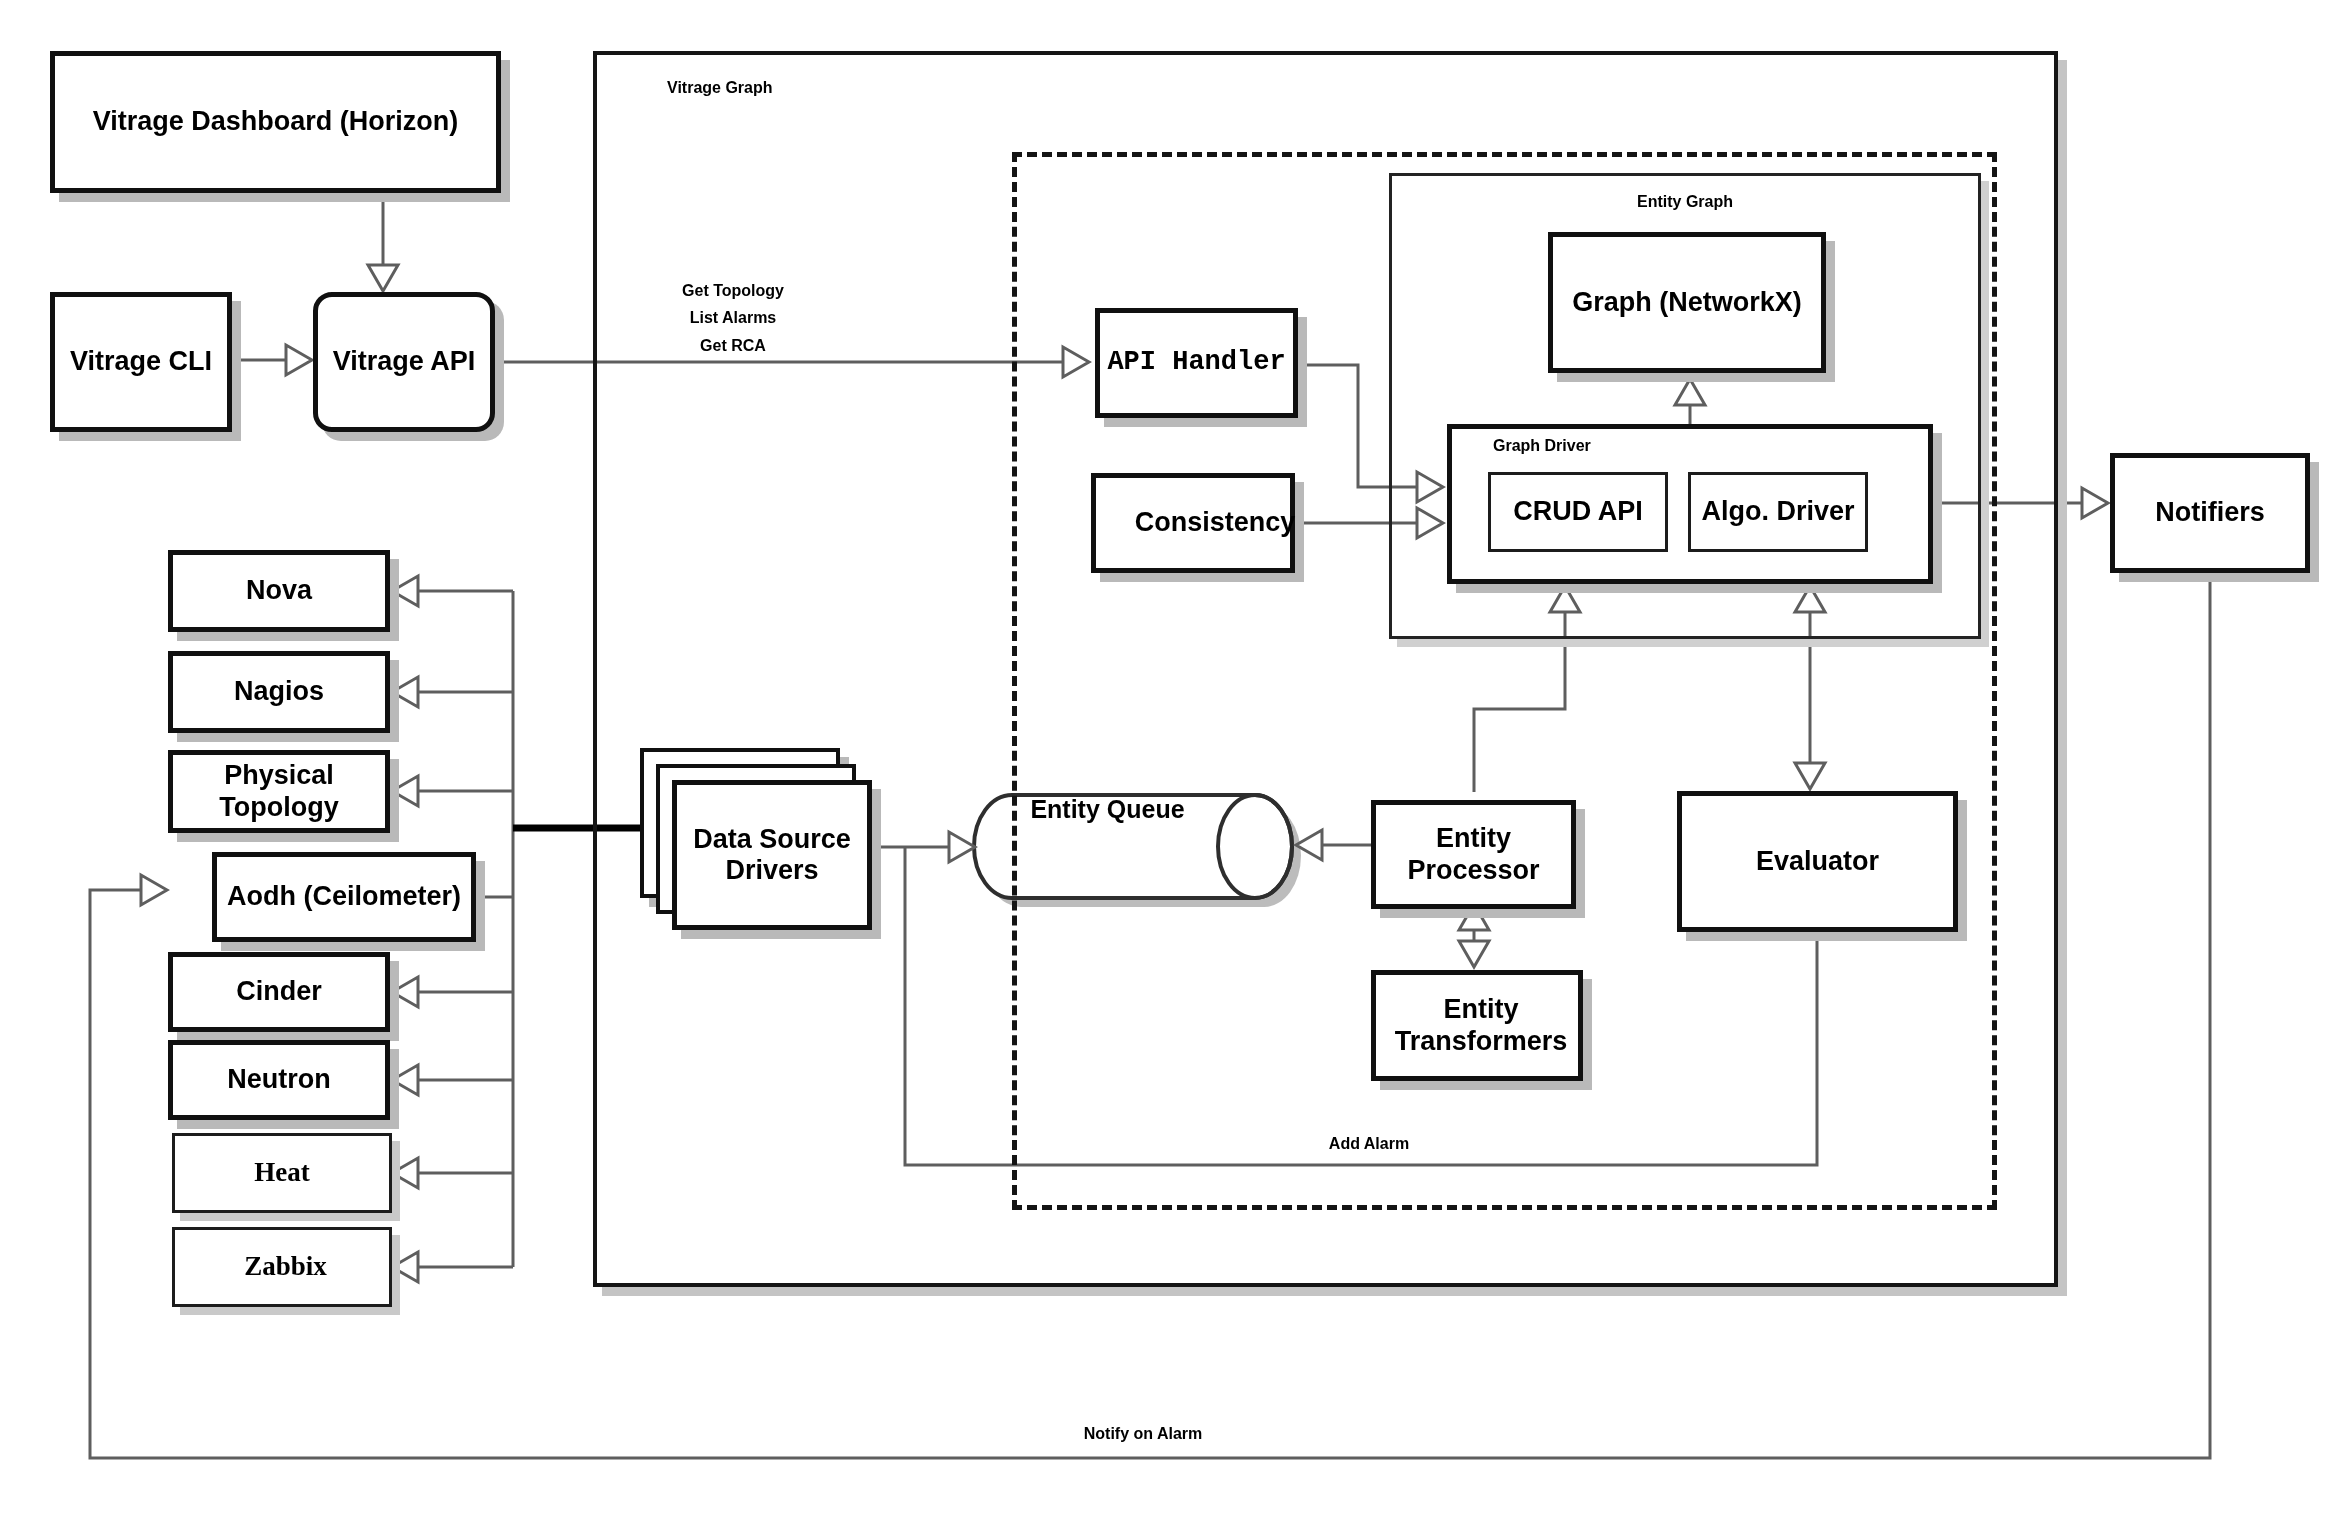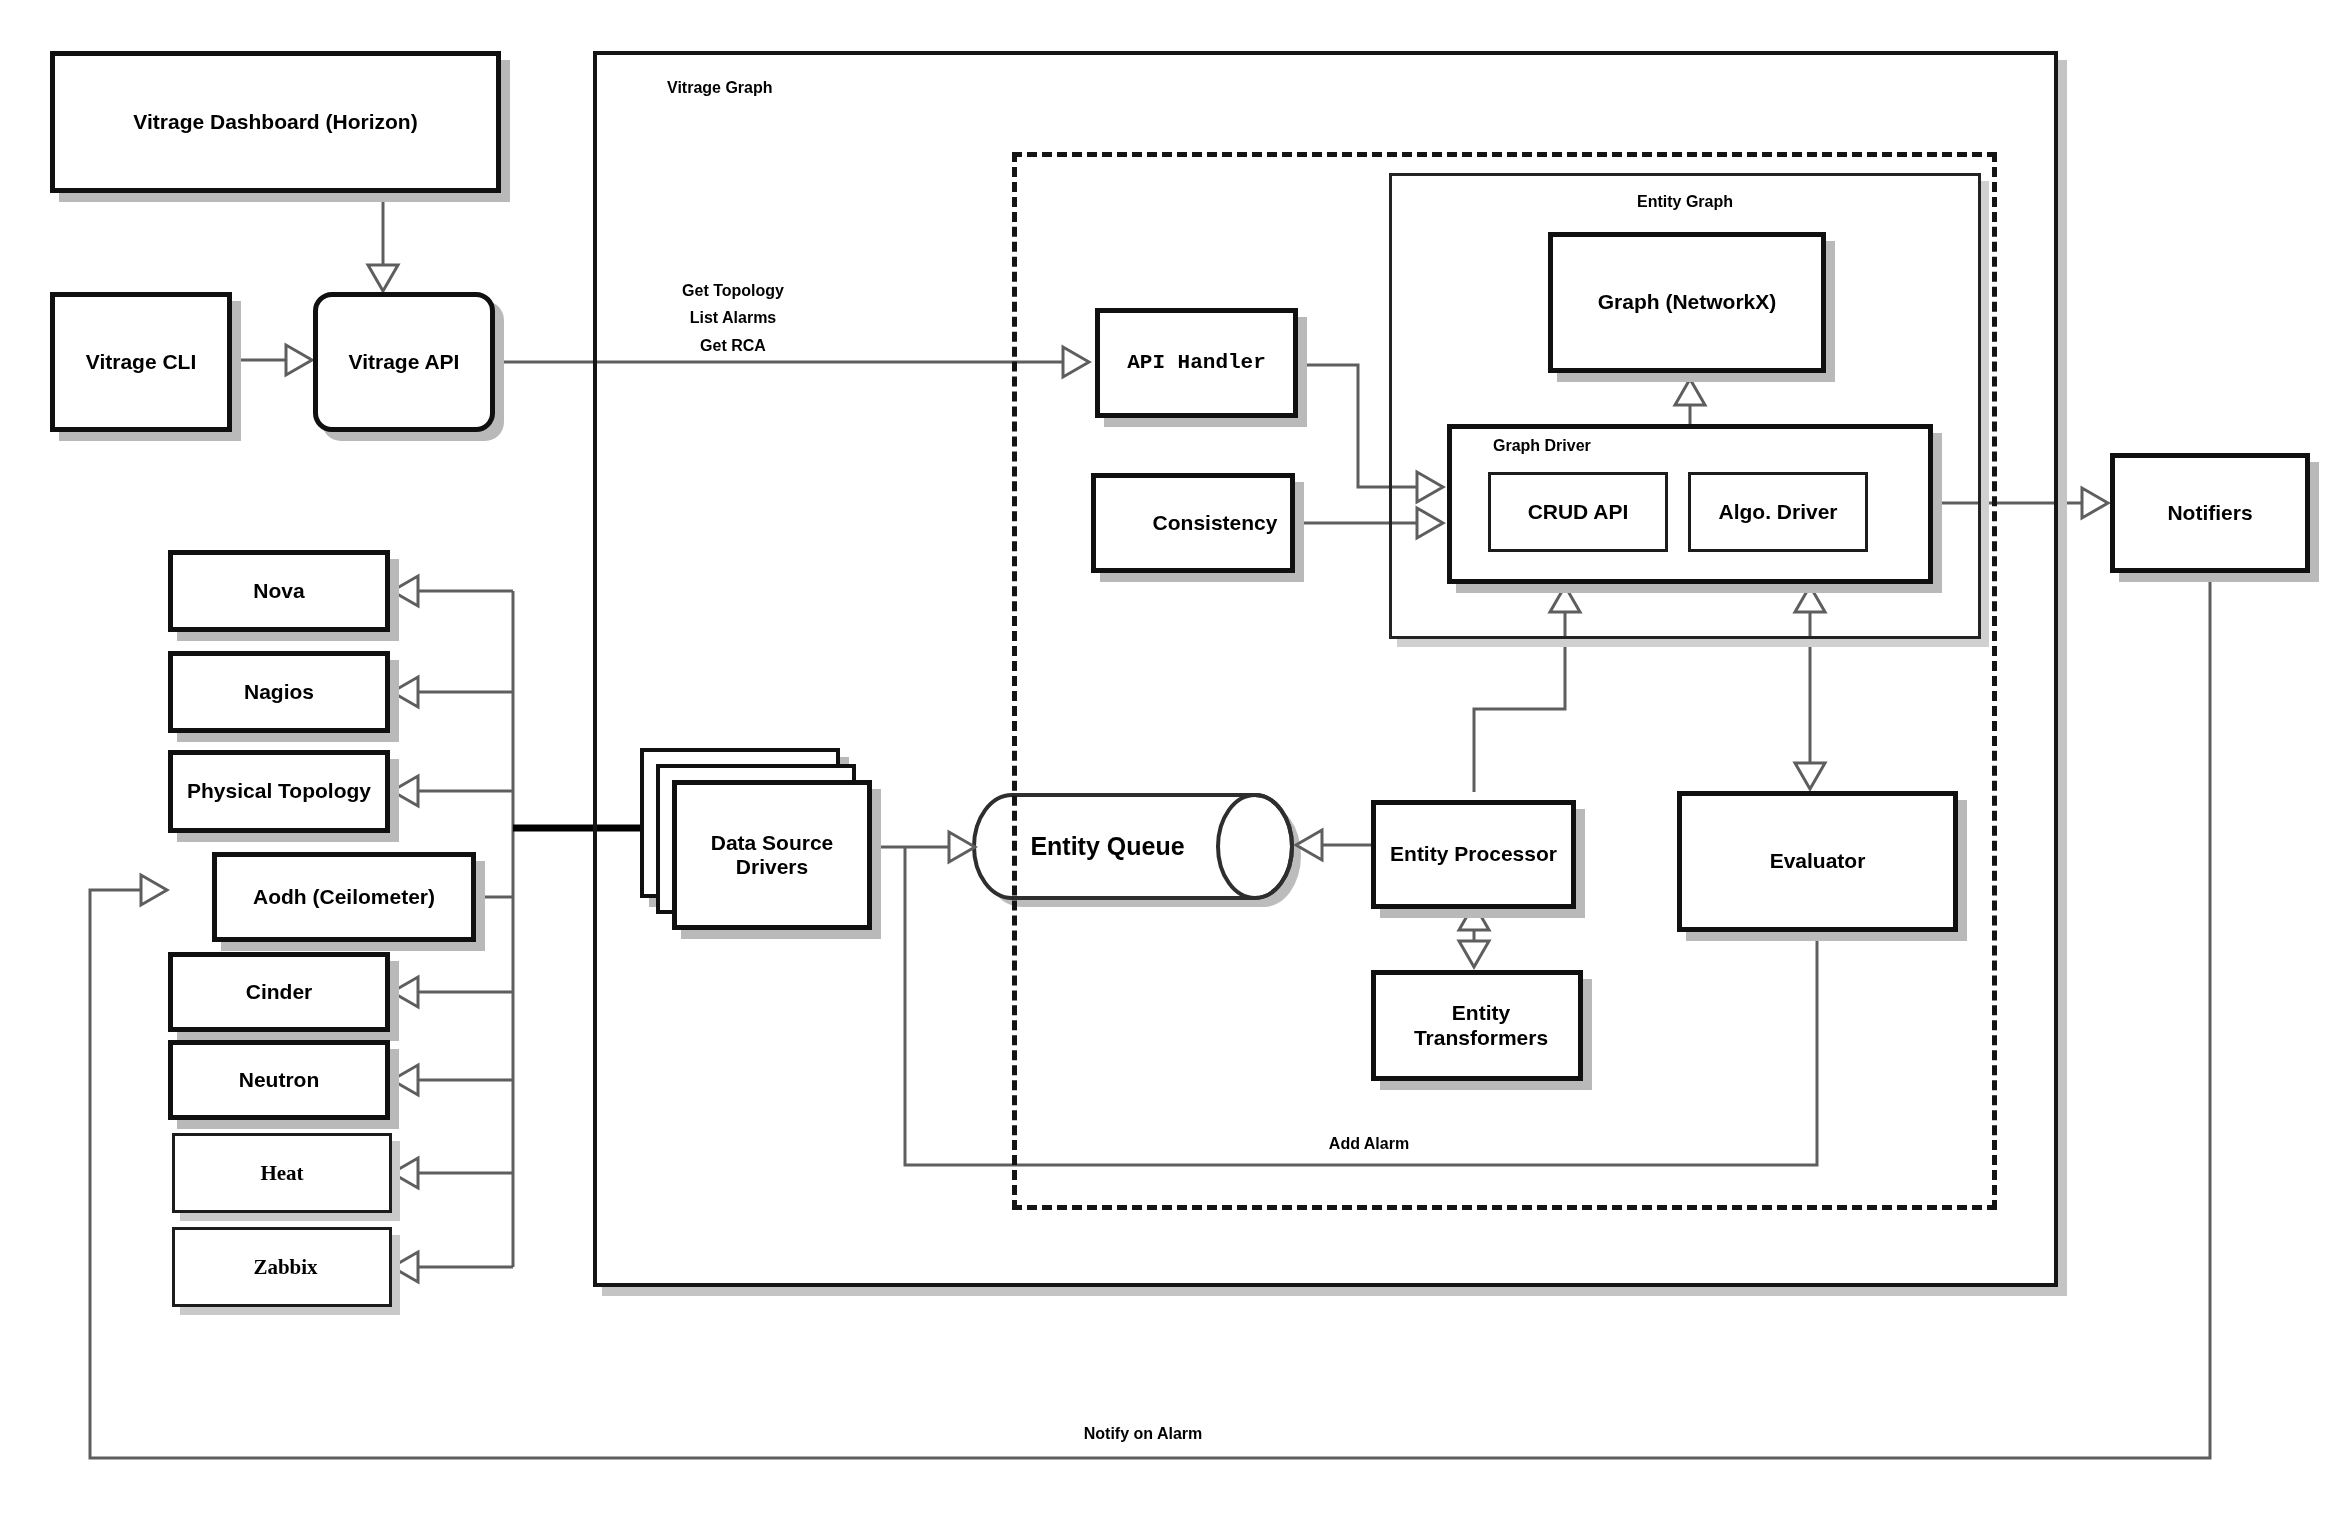--- a/index.html
+++ b/index.html
@@ -5,32 +5,32 @@
   :root{
     --bg:#ffffff; --fill:#ffffff; --border:#101010; --line:#5e5e5e;
     --shadow:#b9b9b9; --shadow2:#c9c9c9; --text:#000000;
   }
   html,body{margin:0;padding:0;background:var(--bg);}
   #canvas{position:relative;width:2346px;height:1520px;background:var(--bg);
     font-family:"Liberation Sans","DejaVu Sans",sans-serif;color:var(--text);overflow:hidden;}
   #wires{position:absolute;left:0;top:0;z-index:1;}
   .node{position:absolute;z-index:2;background:var(--fill);border:5px solid var(--border);
     box-shadow:9px 9px 0 var(--shadow);display:flex;align-items:center;justify-content:center;
-    text-align:center;font-weight:bold;font-size:21px;line-height:1.15;box-sizing:border-box;}
+    text-align:center;font-weight:bold;font-size:27px;line-height:1.15;box-sizing:border-box;}
   .thin{border-width:3px;border-color:#1c1c1c;box-shadow:8px 8px 0 var(--shadow2);}
   .noshadow{box-shadow:none;}
   .serif{font-family:"Liberation Serif","DejaVu Serif",serif;}
   .container{position:absolute;z-index:2;background:transparent;border:4px solid #151515;
     box-shadow:9px 9px 0 #c4c4c4;box-sizing:border-box;}
   .container.innerbox{border-width:3px;border-color:#232323;box-shadow:8px 8px 0 #d0d0d0;}
   .dashedbox{position:absolute;z-index:2;background:transparent;border:5px dashed #141414;box-sizing:border-box;}
   .lbl{position:absolute;z-index:3;font-weight:bold;font-size:16px;line-height:1.2;white-space:nowrap;}
   .lbl.center{text-align:center;}
   .sheet{position:absolute;z-index:2;background:var(--fill);border:4px solid var(--border);box-sizing:border-box;}
-  .qlabel{position:absolute;z-index:3;display:flex;align-items:center;justify-content:center;
+  .qlabel{position:absolute;z-index:3;display:flex;align-items:flex-start;justify-content:center;
     font-weight:bold;font-size:25px;}
 </style>
 </head>
 <body>
 
 <div id="canvas">
 
   <svg id="wires" width="2346" height="1520" viewBox="0 0 2346 1520">
     <g fill="none" stroke="#5e5e5e" stroke-width="3">
 

